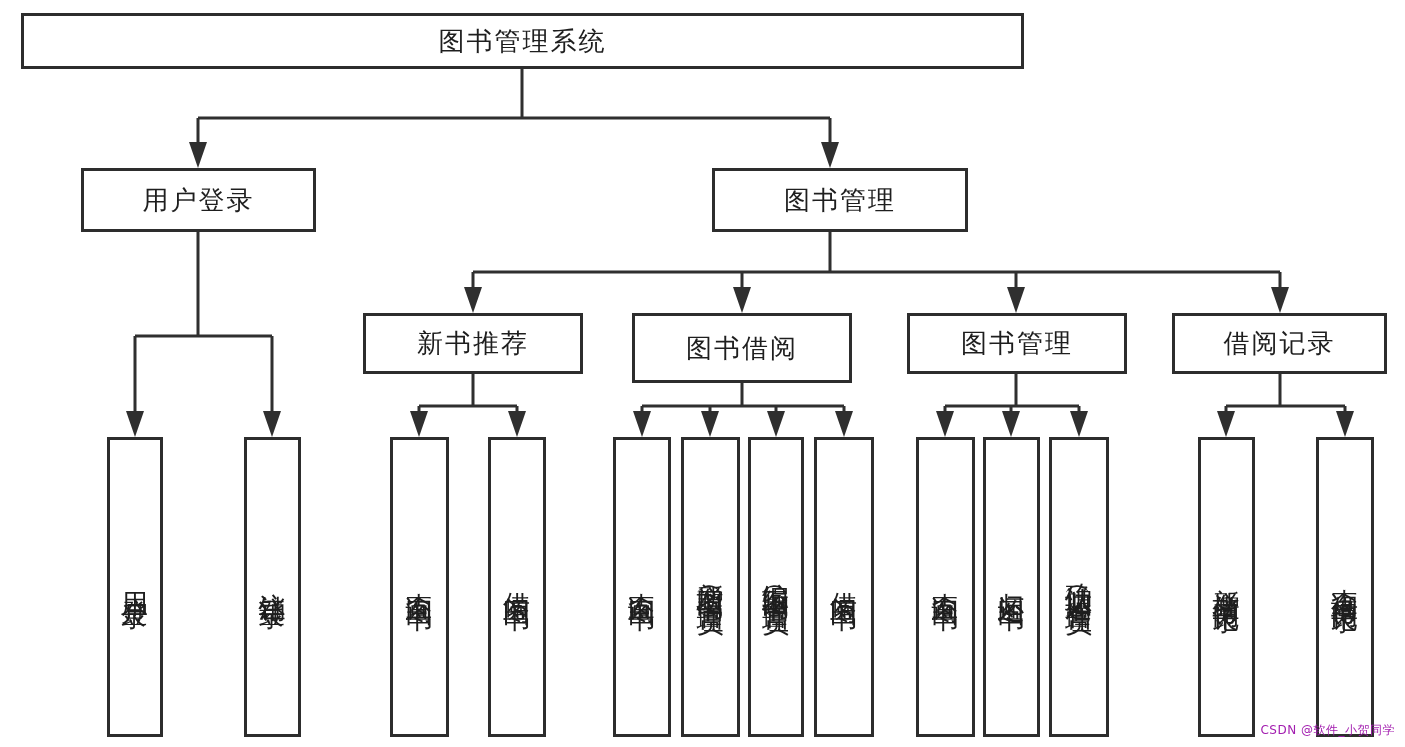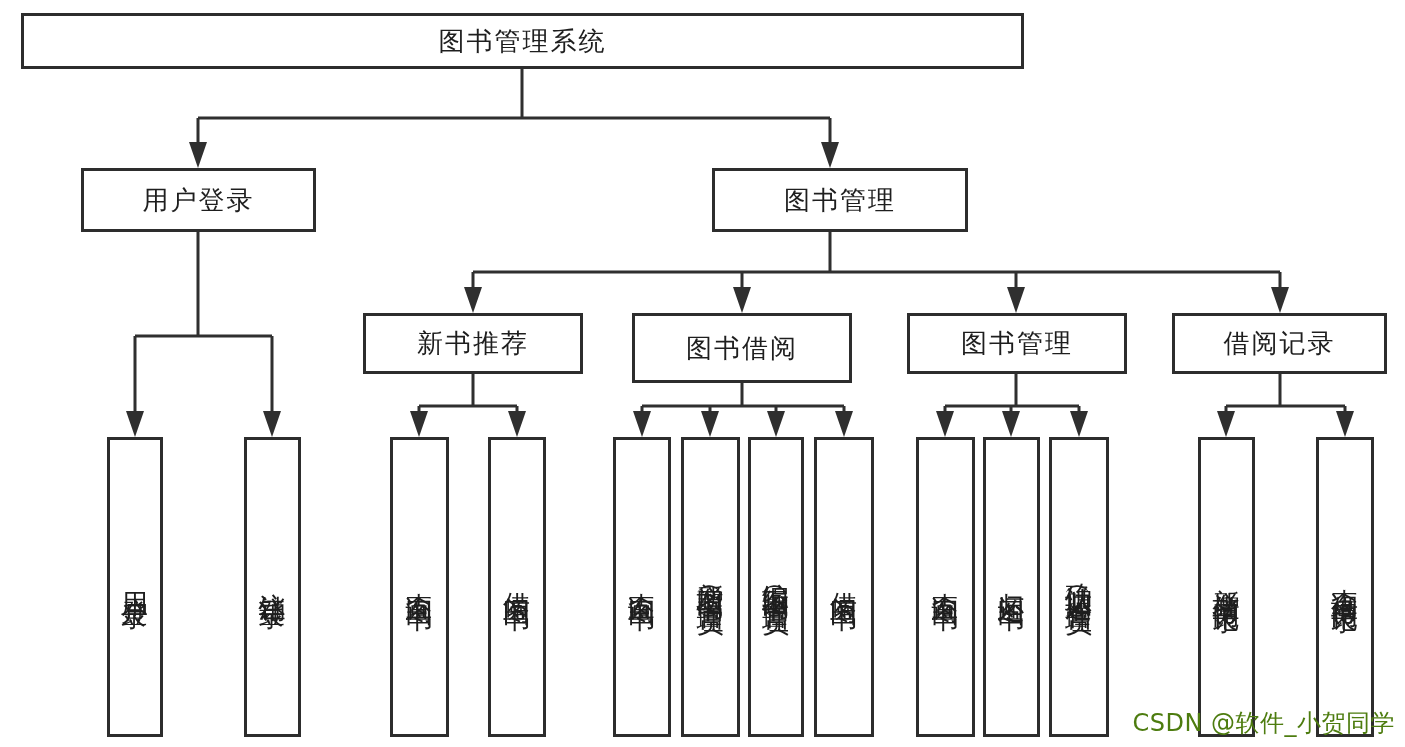--- a/index.html
+++ b/index.html
@@ -39,22 +39,22 @@
     font-size: 27px;
     letter-spacing: 4px;
     padding-bottom: 16px;
     line-height: 1;
   }
   .lbl { display: inline-block; }
   .watermark {
     position: absolute;
     right: 10px;
     bottom: 8px;
-    font-size: 24px;
-    color: #4d7c0f;
+    font-size: 12px;
+    color: #a21caf;
     letter-spacing: 0.5px;
     z-index: 10;
     white-space: nowrap;
   }
 </style>
 </head>
 <body>
 
 <div class="stage">
 

